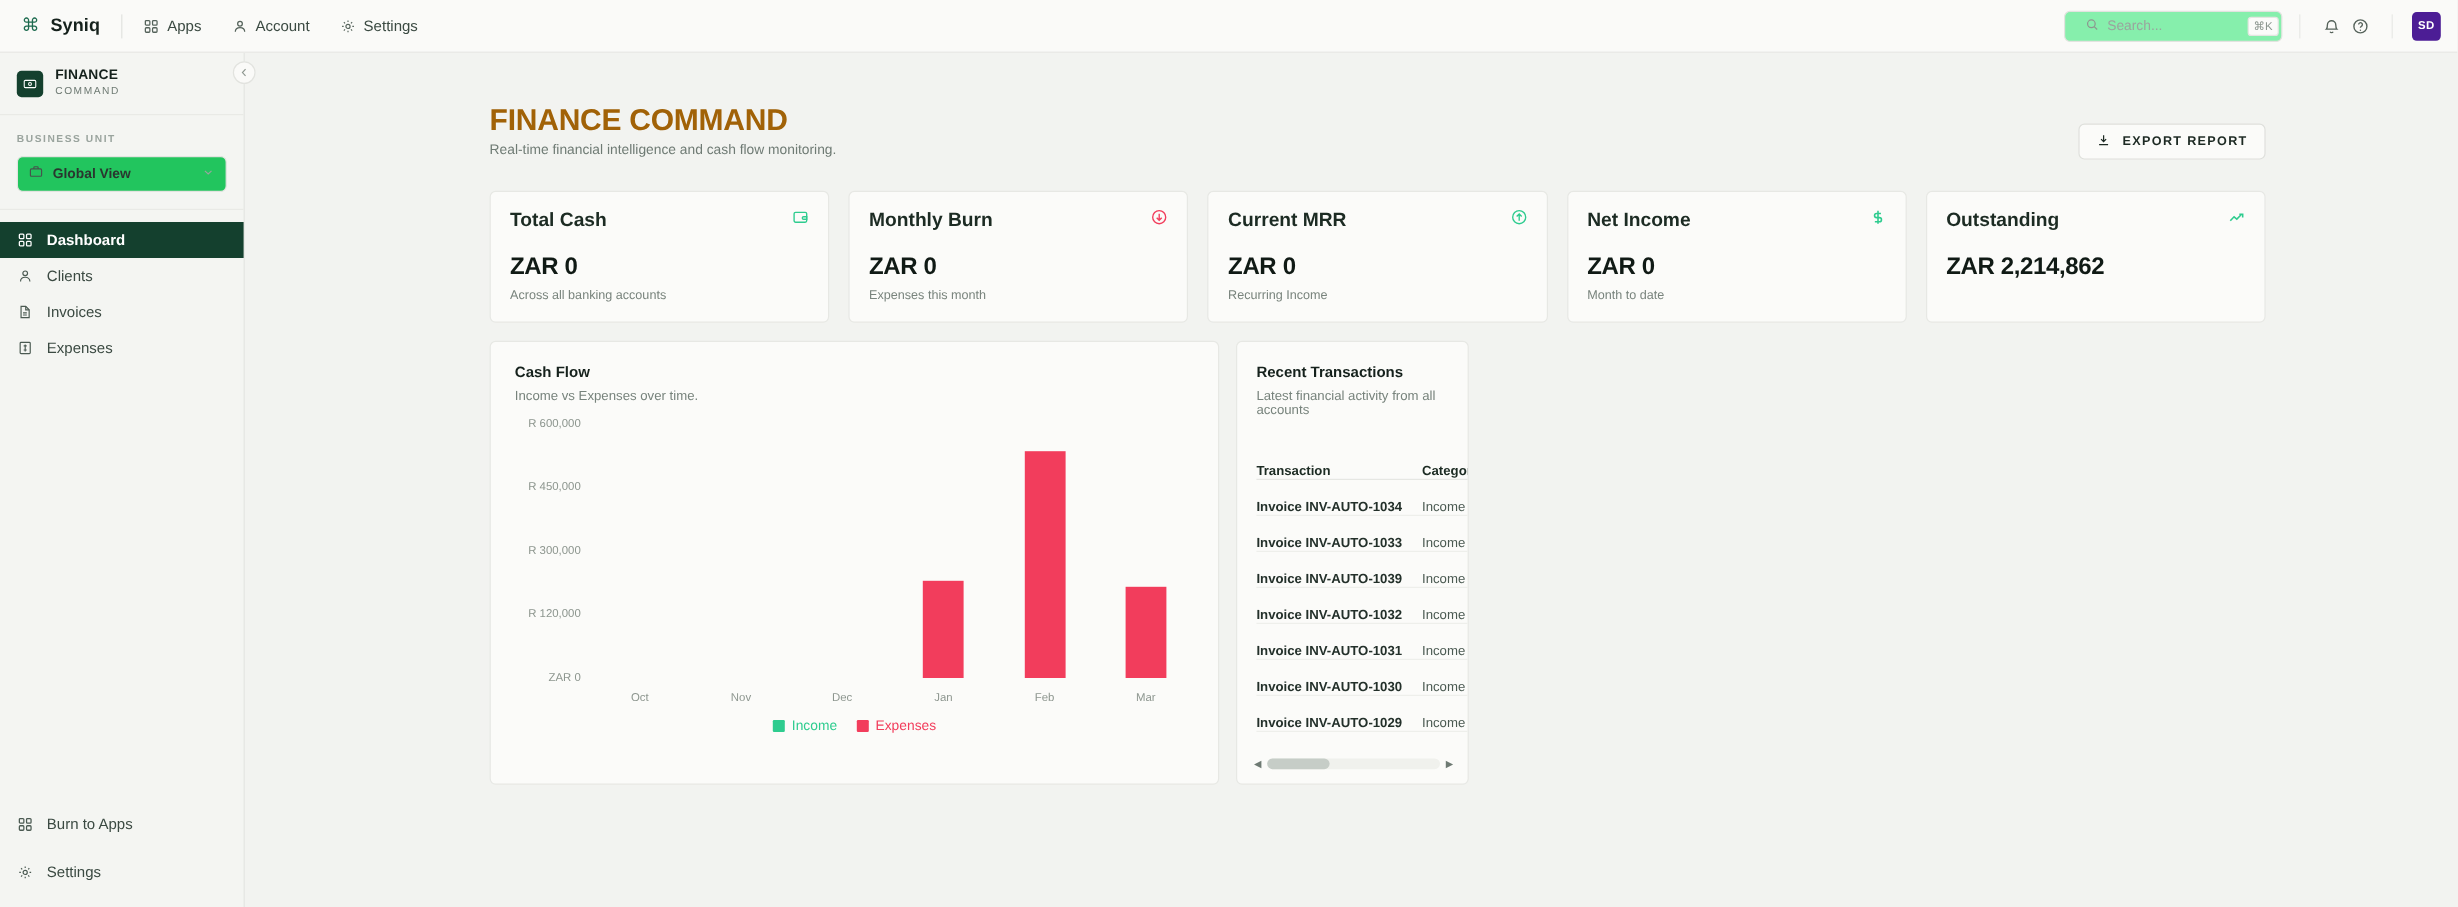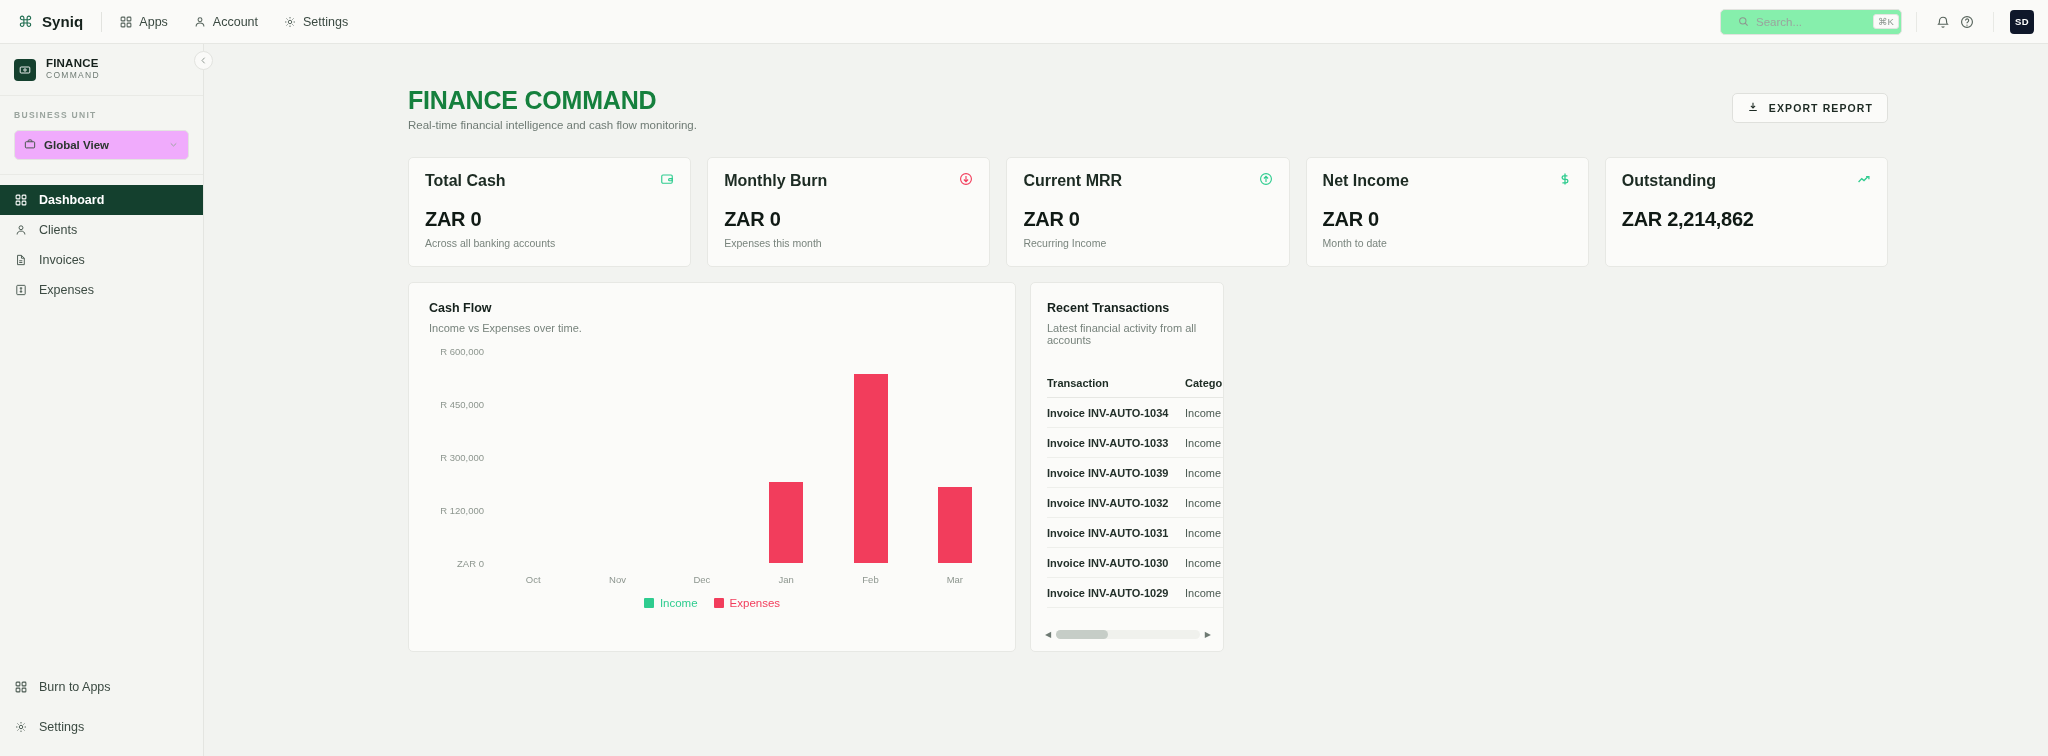--- a/index.html
+++ b/index.html
@@ -36,21 +36,21 @@
     background: transparent; font-family: "Liberation Sans", sans-serif;
   }
   .searchbox input::placeholder { color: #9aa49e; }
   .kbd {
     margin-left: auto; font-size: 9.5px; color: #8c968f; border: 1px solid #e4e5e1;
     border-radius: 3px; padding: 1px 4px; background: #fbfbf9;
   }
   .top-sep { width: 1px; height: 20px; background: #e8e9e5; margin: 0 14px; }
   .icon-btn { width: 24px; height: 24px; display: flex; align-items: center; justify-content: center; cursor: pointer; color: #56635b; }
   .avatar {
-    width: 24px; height: 24px; border-radius: 4px; background: #0f172a; color: #fff;
+    width: 24px; height: 24px; border-radius: 4px; background: #4c1d95; color: #fff;
     font-size: 9.5px; font-weight: bold; display: flex; align-items: center; justify-content: center;
     letter-spacing: .4px; cursor: pointer; margin-left: 2px;
   }
 
   
   .sidebar {
     position: absolute; top: 44px; left: 0; width: 204px; height: 712px;
     background: #f4f5f2; border-right: 1px solid #e4e5e1;
     z-index: 10;
   }
@@ -62,21 +62,21 @@
   .sb-logo {
     width: 22px; height: 22px; border-radius: 4px; background: #14402e;
     display: flex; align-items: center; justify-content: center; color: #fff; flex: none;
   }
   .sb-title { font-size: 11.5px; font-weight: bold; color: #15211c; letter-spacing: .2px; line-height: 1.15; }
   .sb-sub { font-size: 8.5px; color: #6f7b74; letter-spacing: 1.3px; line-height: 1.4; }
   .sb-section { padding: 14px 14px 0 14px; }
   .sb-label { font-size: 8.5px; letter-spacing: 1.3px; color: #9aa49e; font-weight: bold; }
   .bu-select {
     margin-top: 10px; height: 30px; border: 1px solid #e3e4e0; border-radius: 5px;
-    background: #f0abfc; display: flex; align-items: center; gap: 8px; padding: 0 9px; cursor: pointer;
+    background: #22c55e; display: flex; align-items: center; gap: 8px; padding: 0 9px; cursor: pointer;
   }
   .bu-text { font-size: 11.5px; font-weight: bold; color: #2a362f; }
   .bu-chev { margin-left: auto; color: #9aa49e; }
   .sb-divider { margin-top: 14px; height: 1px; background: #e9eae6; }
   .nav { margin-top: 10px; }
   .nav-item {
     height: 30px; display: flex; align-items: center; gap: 11px;
     padding: 0 14px; font-size: 12.5px; color: #3b4a42; cursor: pointer;
   }
   .nav-item.active { background: #14402e; color: #ffffff; font-weight: bold; }
@@ -85,24 +85,24 @@
   .collapse-btn {
     position: absolute; left: 194px; top: 51px; width: 19px; height: 19px;
     border-radius: 50%; background: #fafaf8; border: 1px solid #e2e3df;
     display: flex; align-items: center; justify-content: center; cursor: pointer;
     color: #8d968f; z-index: 30;
   }
 
   
   .main { position: absolute; top: 44px; left: 204px; width: 1844px; height: 712px; overflow: hidden; }
   .page-head { padding: 43px 0 0 204px; display: flex; align-items: flex-start; }
-  .page-title { font-size: 25px; font-weight: bold; color: #15803d; letter-spacing: -.2px; line-height: 1.05; }
+  .page-title { font-size: 25px; font-weight: bold; color: #a16207; letter-spacing: -.2px; line-height: 1.05; }
   .page-sub { margin-top: 6px; font-size: 11.5px; color: #6f7b74; }
   .export-btn {
-    margin-left: auto; margin-right: 160px; margin-top: 6px;
+    margin-left: auto; margin-right: 160px; margin-top: 16px;
     height: 30px; border: 1px solid #dfe0dc; border-radius: 5px; background: #fbfbf9;
     display: flex; align-items: center; gap: 10px; padding: 0 14px; cursor: pointer;
     font-size: 10.5px; font-weight: bold; letter-spacing: 1.1px; color: #1d2a23;
   }
 
   
   .kpis { display: flex; gap: 16px; padding: 26px 160px 0 204px; }
   .kpi {
     flex: 1; height: 110px; background: #fbfbf9; border: 1px solid #e7e8e4; border-radius: 5px;
     padding: 14px 16px 0 16px;
@@ -126,21 +126,21 @@
   .plot { position: absolute; left: 62px; top: 0; right: 0; bottom: 28px; }
   .bar { position: absolute; bottom: 0; background: #f23d5c; width: 34px; }
   .xlab { position: absolute; bottom: 8px; font-size: 9.5px; color: #8d968f; transform: translateX(-50%); }
   .legend { position: absolute; left: 0; right: 0; bottom: 42px; display: flex; justify-content: center; gap: 16px; }
   .leg { display: flex; align-items: center; gap: 6px; font-size: 11.5px; }
   .leg-sw { width: 10px; height: 10px; border-radius: 1px; }
 
   .recent { width: 194px; height: 370px; padding: 18px 0 0 0; position: relative; overflow: hidden; }
   .recent-head { padding: 0 16px; }
   .tbl { margin-top: 22px; width: 330px; padding: 0 16px; }
-  .tr { display: flex; align-items: center; height: 30px; border-bottom: 1px solid #eeefeb; }
+  .tr { display: flex; align-items: flex-end; height: 30px; border-bottom: 1px solid #eeefeb; }
   .tr.head { border-bottom: 1px solid #e6e7e3; }
   .th { font-size: 11px; font-weight: bold; color: #1c2b23; }
   .td { font-size: 11px; font-weight: bold; color: #23302a; }
   .c1 { width: 138px; flex: none; }
   .c2 { width: 110px; flex: none; }
   .td.c2, .th.c2 { font-weight: normal; color: #4b5a52; }
   .th.c2 { font-weight: bold; color: #1c2b23; }
   .hscroll {
     position: absolute; left: 14px; bottom: 10px; width: 166px; height: 13px;
     display: flex; align-items: center; gap: 5px;

